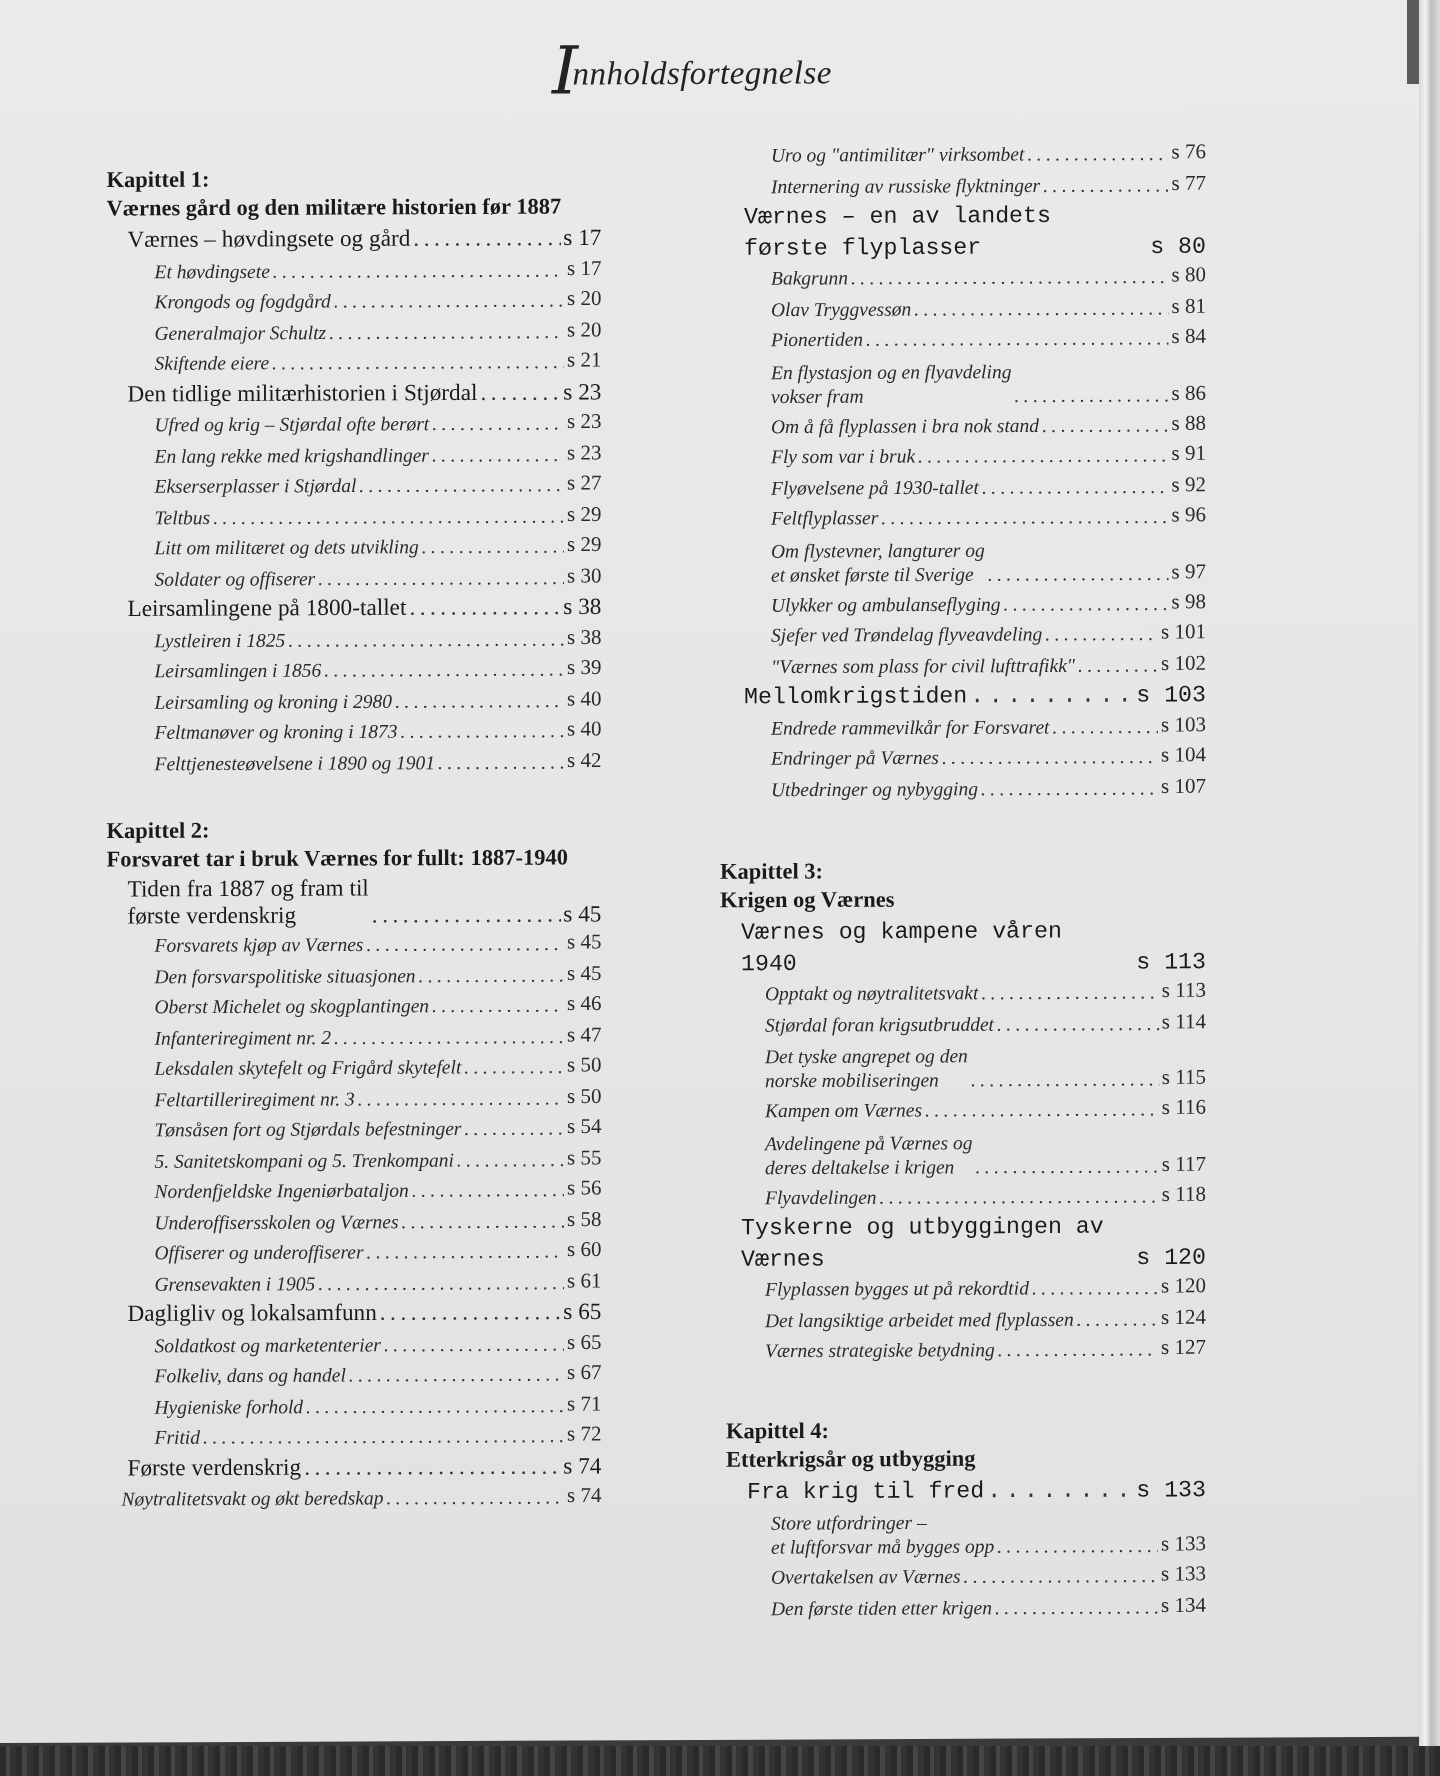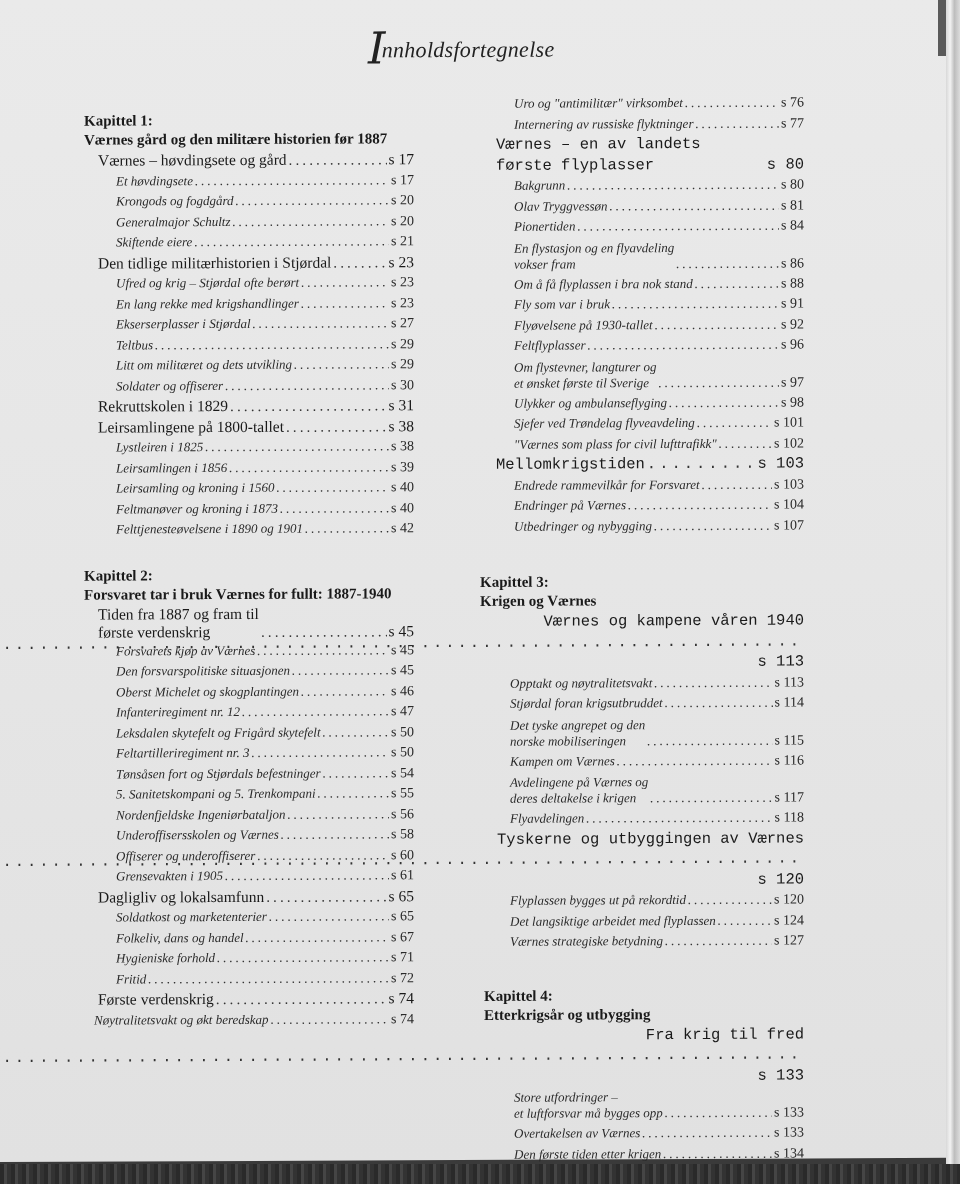--- a/index.html
+++ b/index.html
@@ -30,21 +30,21 @@
   .title {
     position: absolute; left: 368px; top: 24px; font-style: italic;
     font-size: 22px; color: #222; letter-spacing: 0.3px;
   }
   .title .initial {
     font-size: 44px; font-family: "DejaVu Serif", serif; font-style: italic;
     vertical-align: -6px; margin-right: -4px;
   }
 
   .col { position: absolute; }
-  .col-left { left: 84px; top: 112px; width: 330px; }
+  .col-left { left: 71px; top: 112px; width: 330px; }
   .col-right { left: 494px; top: 96px; width: 310px; }
 
   .chapter { margin-bottom: 0; }
   .ch-label { font-weight: bold; font-size: 15px; line-height: 18px; }
   .ch-title { font-weight: bold; font-size: 15px; line-height: 20px; margin-bottom: 1px; }
 
   .entry { display: flex; align-items: flex-end; white-space: nowrap; }
   .entry .txt { white-space: pre-line; }
   .entry .dots {
     flex: 1; overflow: hidden; margin: 0 2px; letter-spacing: 3px; color: #333;
@@ -56,21 +56,21 @@
 
   .lvl1 { font-size: 15.5px; line-height: 20.5px; padding-left: 14px; }
   .lvl2 { font-size: 13px; line-height: 20.5px; padding-left: 32px; font-style: italic; color: #2a2a2a; }
   .lvl2 .pg { font-style: normal; font-size: 14px; }
   .lvl2.two-line { line-height: 16px; padding-top: 3px; padding-bottom: 2px; }
   .lvl1.two-line { line-height: 18px; }
   .lvl2.flat { padding-left: 10px; align-items: flex-end; }
 
   .col-right .lvl1 { padding-left: 2px; font-family: Liberation Mono, monospace; }
   .col-right .lvl2 { padding-left: 20px; }
-  .col-right .chapter .lvl1 { padding-left: 14px; flex-direction: column; }
+  .col-right .chapter .lvl1 { padding-left: 14px; }
   .col-right .chapter .lvl2 { padding-left: 30px; }
 
   .gap-ch2 { height: 26px; }
   .gap-ch3 { height: 36px; }
   .gap-ch4 { height: 34px; }
 </style>
 </head>
 <body>
 
 <div class="page">
@@ -138,41 +138,36 @@
             <span class="txt">Litt om militæret og dets utvikling</span>
             <span class="dots"></span>
             <span class="pg">s 29</span>
           </div>
           <div class="entry lvl2">
             <span class="txt">Soldater og offiserer</span>
             <span class="dots"></span>
             <span class="pg">s 30</span>
           </div>
           <div class="entry lvl1">
-            <span class="txt">Rekruttskolen i 1829</span>
-            <span class="dots"></span>
-            <span class="pg">s 31</span>
-          </div>
-          <div class="entry lvl1">
             <span class="txt">Leirsamlingene på 1800-tallet</span>
             <span class="dots"></span>
             <span class="pg">s 38</span>
           </div>
           <div class="entry lvl2">
             <span class="txt">Lystleiren i 1825</span>
             <span class="dots"></span>
             <span class="pg">s 38</span>
           </div>
           <div class="entry lvl2">
             <span class="txt">Leirsamlingen i 1856</span>
             <span class="dots"></span>
             <span class="pg">s 39</span>
           </div>
           <div class="entry lvl2">
-            <span class="txt">Leirsamling og kroning i 1560</span>
+            <span class="txt">Leirsamling og kroning i 2980</span>
             <span class="dots"></span>
             <span class="pg">s 40</span>
           </div>
           <div class="entry lvl2">
             <span class="txt">Feltmanøver og kroning i 1873</span>
             <span class="dots"></span>
             <span class="pg">s 40</span>
           </div>
           <div class="entry lvl2">
             <span class="txt">Felttjenesteøvelsene i 1890 og 1901</span>
@@ -201,21 +196,21 @@
             <span class="txt">Den forsvarspolitiske situasjonen</span>
             <span class="dots"></span>
             <span class="pg">s 45</span>
           </div>
           <div class="entry lvl2">
             <span class="txt">Oberst Michelet og skogplantingen</span>
             <span class="dots"></span>
             <span class="pg">s 46</span>
           </div>
           <div class="entry lvl2">
-            <span class="txt">Infanteriregiment nr. 12</span>
+            <span class="txt">Infanteriregiment nr. 2</span>
             <span class="dots"></span>
             <span class="pg">s 47</span>
           </div>
           <div class="entry lvl2">
             <span class="txt">Leksdalen skytefelt og Frigård skytefelt</span>
             <span class="dots"></span>
             <span class="pg">s 50</span>
           </div>
           <div class="entry lvl2">
             <span class="txt">Feltartilleriregiment nr. 3</span>

